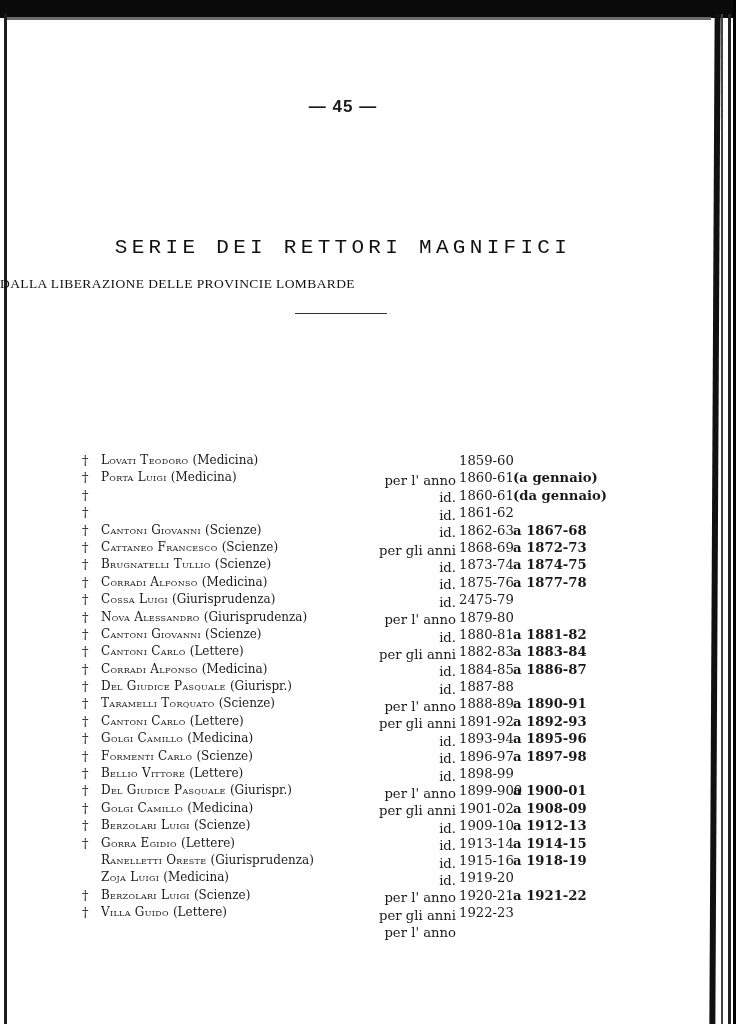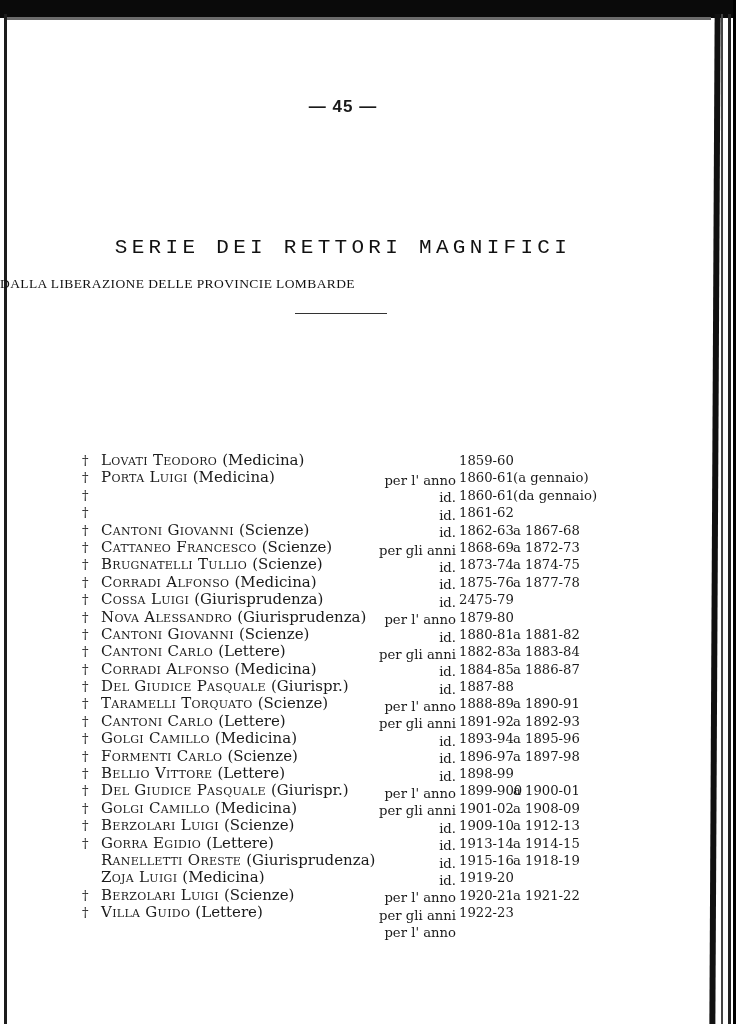--- a/index.html
+++ b/index.html
@@ -31,25 +31,25 @@
   }
   .rule { position: absolute; left: 295px; top: 313px; width: 92px; height: 1px; background: #333; }
 
   .list { position: absolute; left: 0; top: 452px; width: 736px; }
   .row {
     position: relative; height: 17.4px; line-height: 17.4px;
     font-size: 13.2px; white-space: nowrap;
     font-family: "DejaVu Serif", serif;
   }
   .row .dagger { position: absolute; left: 82px; width: 12px; font-size: 13px; }
-  .row .name { position: absolute; left: 101px; font-variant: small-caps; letter-spacing: 0.3px; font-size: 15px; }
+  .row .name { position: absolute; left: 101px; font-variant: small-caps; letter-spacing: 0.3px; font-size: 12px; }
   .row .faculty { margin-left: 0; font-variant: normal; letter-spacing: 0; }
   .row .prefix { position: absolute; left: 372px; width: 84px; text-align: right; margin-top: 20px; }
   .row .from { position: absolute; left: 459px; }
-  .row .rest { position: absolute; left: 513px; }
+  .row .rest { position: absolute; left: 513px; font-weight: bold; }
 </style>
 </head>
 <body>
 
 <div class="top-band"></div>
 <div class="top-band-edge"></div>
 <div class="left-border"></div>
 <div class="right-edge-1"></div>
 <div class="right-edge-2"></div>
 <div class="right-edge-3"></div>

